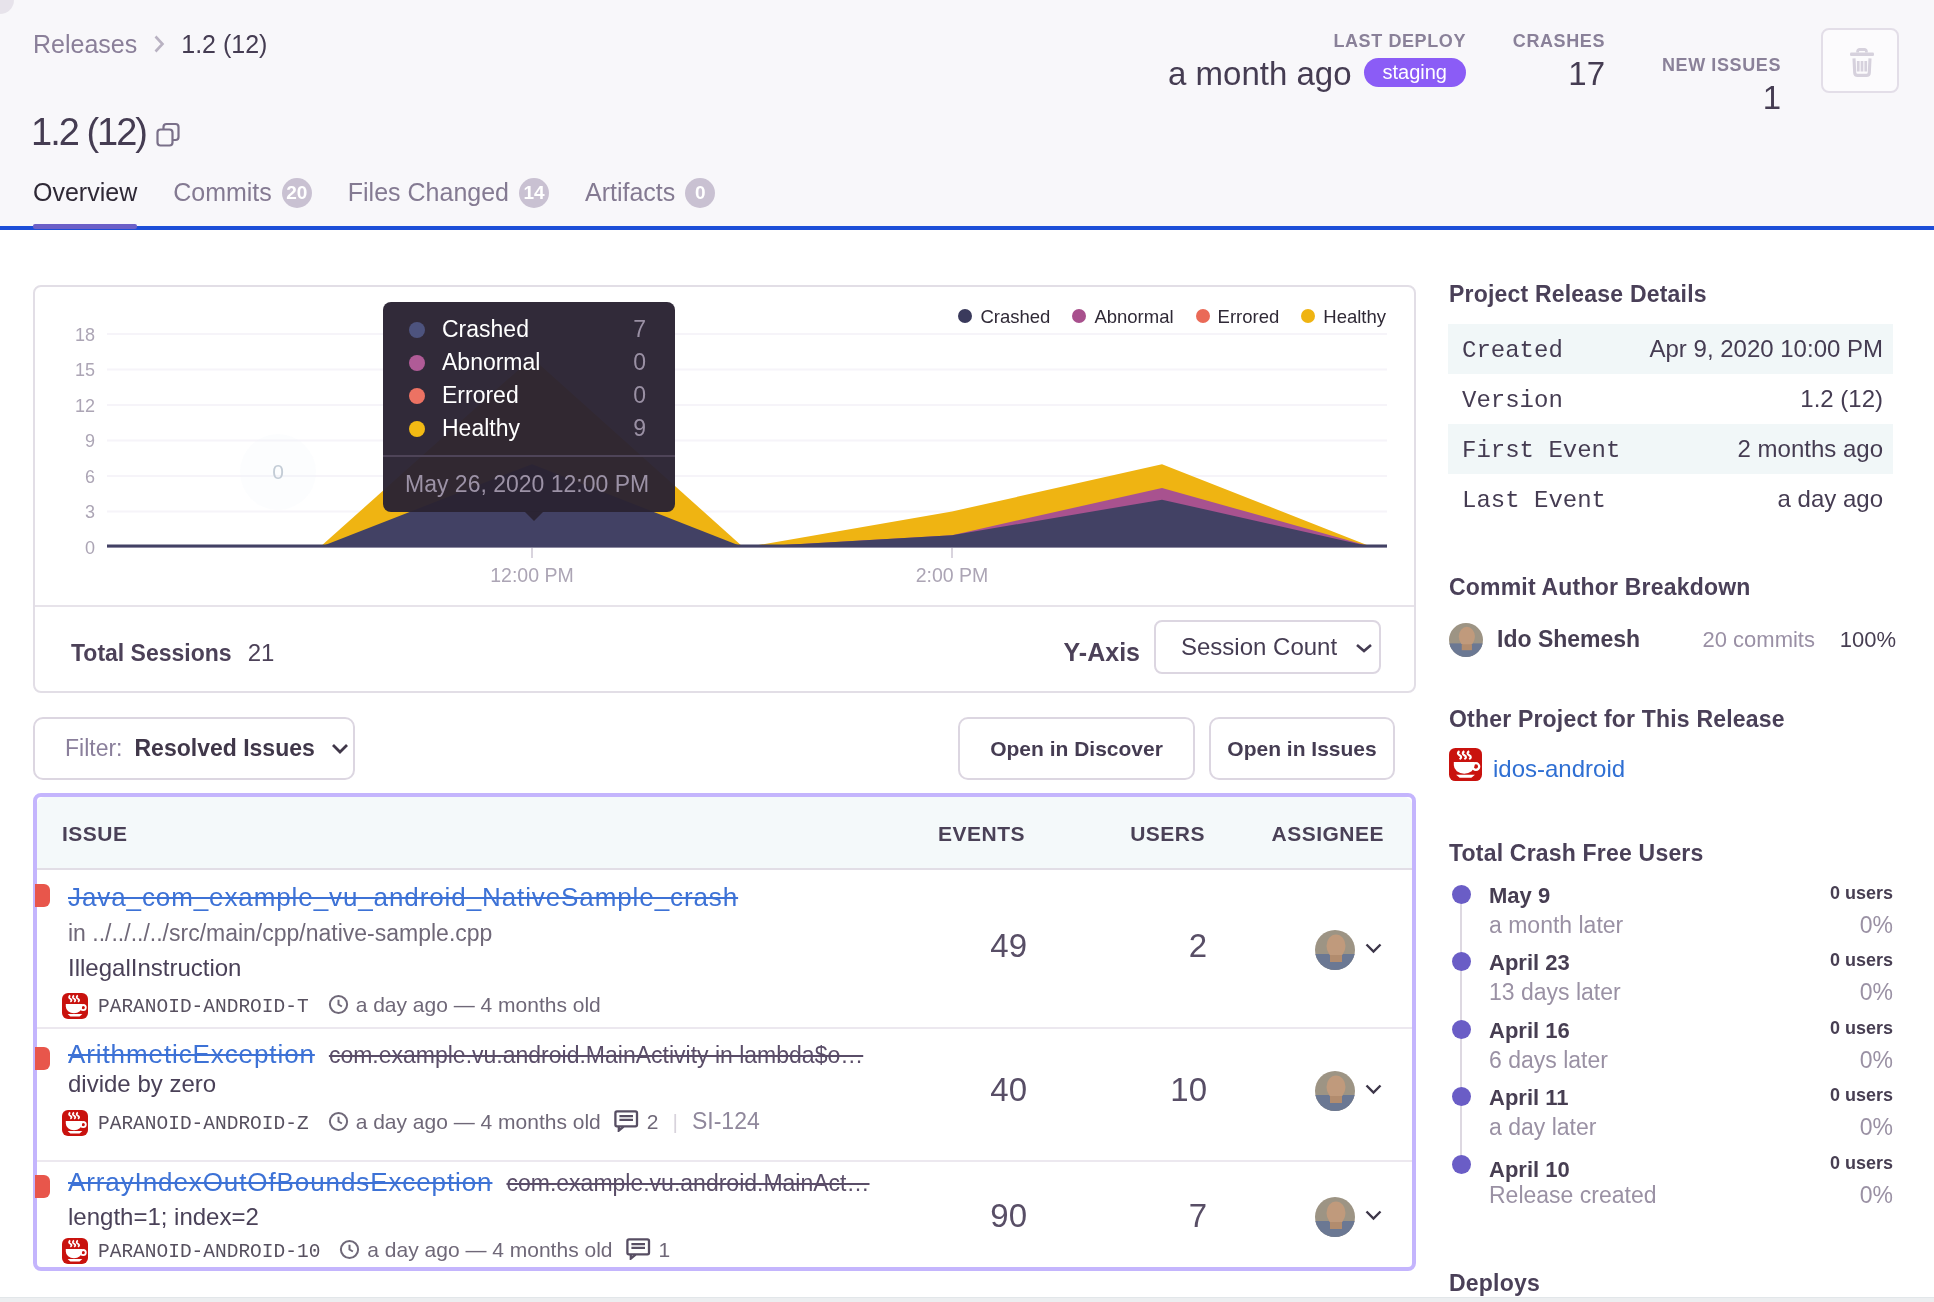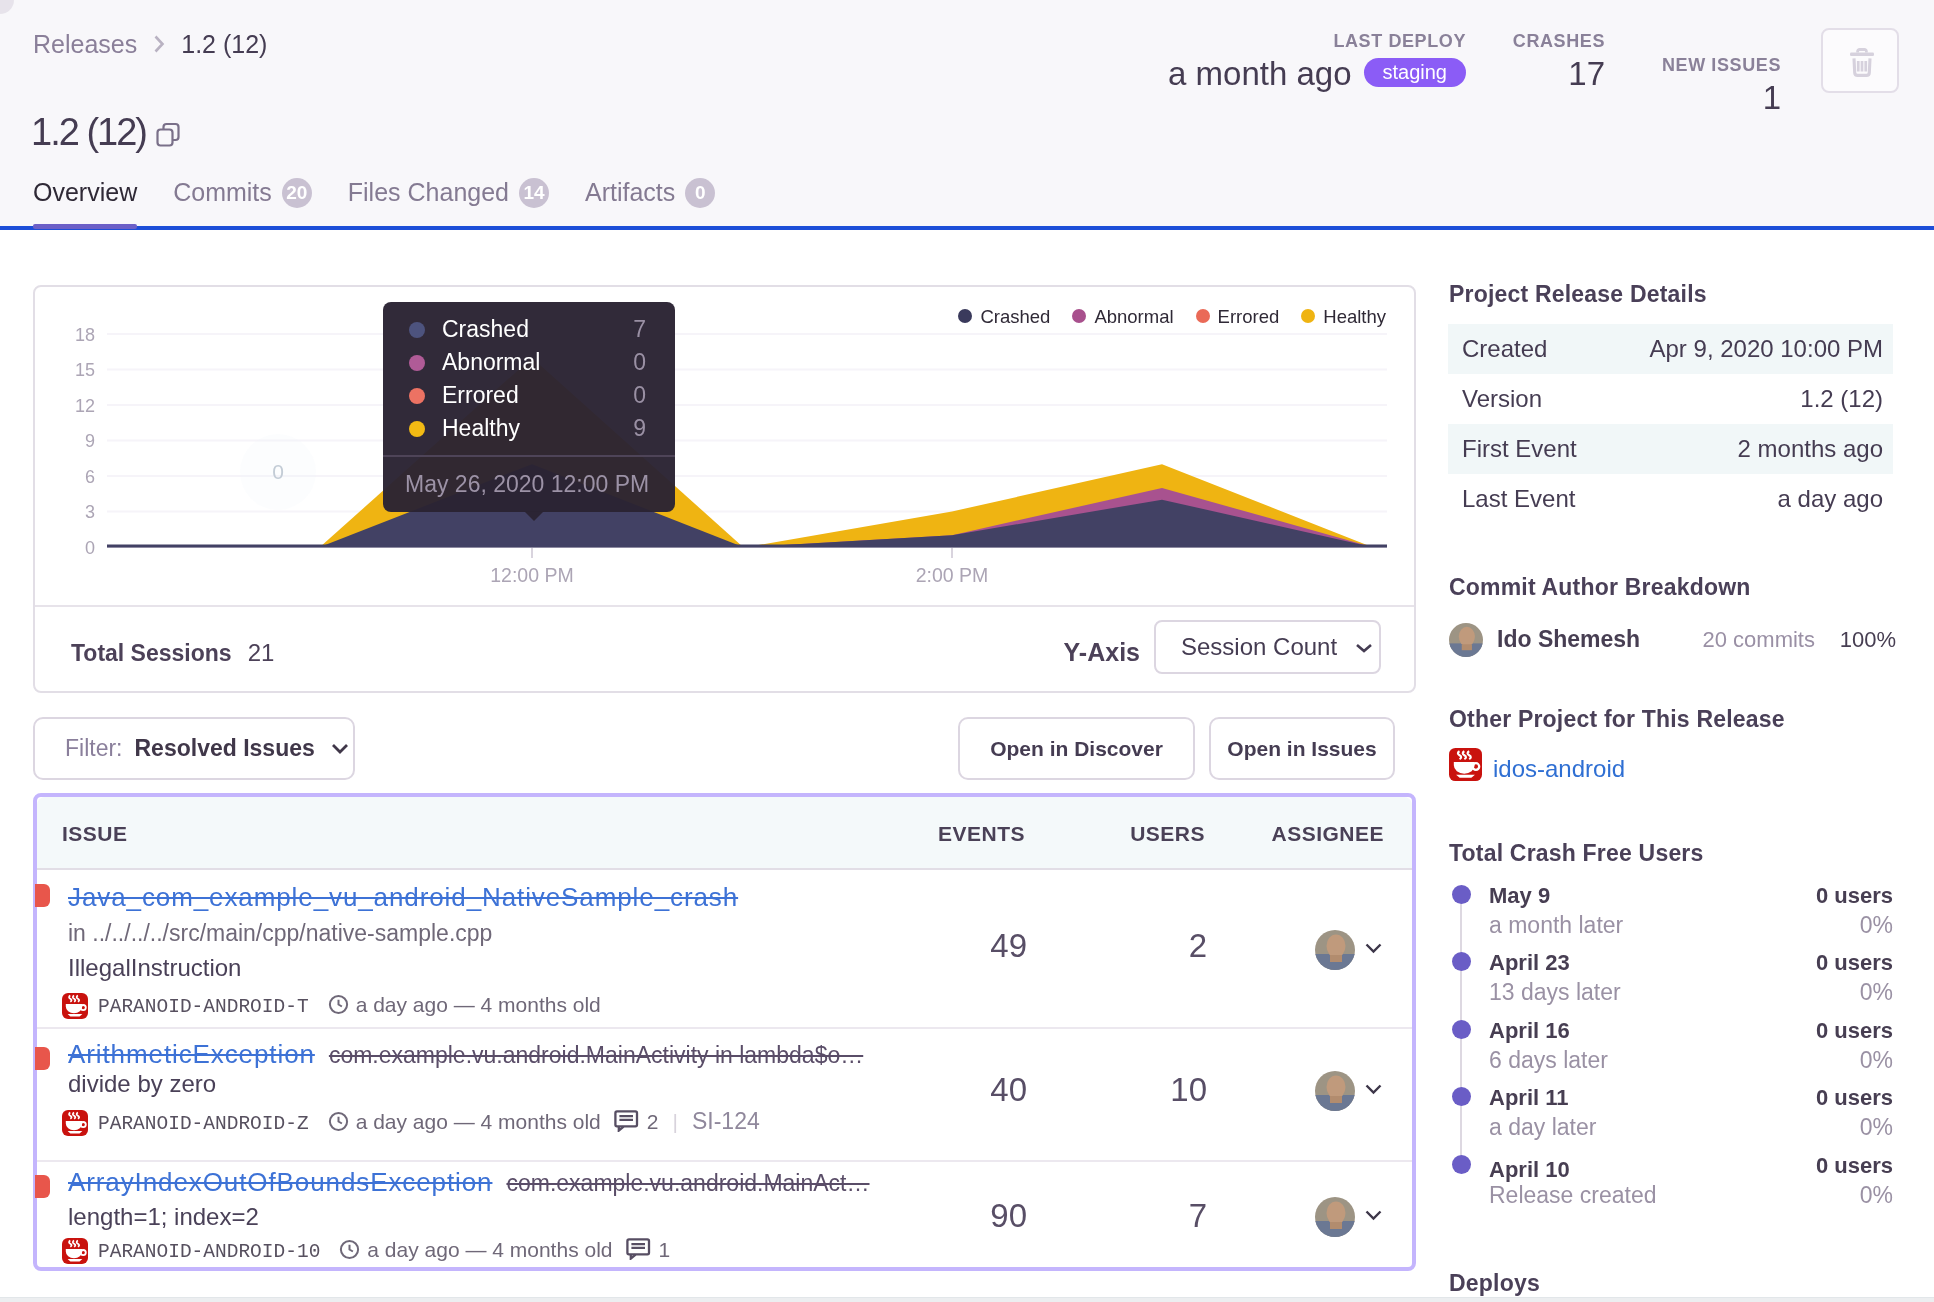--- a/index.html
+++ b/index.html
@@ -62,28 +62,28 @@
 .ititle a { color:#3d72d6; text-decoration:line-through; }
 .ititle .culprit { color:#5a4d68; text-decoration:line-through; margin-left:14px; font-size:23px; letter-spacing:0; }
 .isub { position:absolute; left:31px; font-size:23px; color:#6f6878; }
 .isub2 { position:absolute; left:31px; font-size:24px; color:#4a4158; }
 .imeta { position:absolute; left:25px; font-size:21px; color:#6f6878; }
 .imeta .mono { font-family:"Liberation Mono", monospace; font-size:19.5px; color:#57505f; }
 .num { position:absolute; font-size:33px; color:#584e66; text-align:right; width:100px; }
 
 .sideheading { position:absolute; left:1449px; font-size:23px; font-weight:bold; color:#4a4058; letter-spacing:0.2px; }
 .srow { position:absolute; left:1448px; width:445px; height:50px; font-size:24px; color:#453c52; line-height:50px; }
-.srow .lab { margin-left:14px; }
+.srow .lab { margin-left:14px;font-family:Liberation Mono, monospace; }
 .srow .val { position:absolute; right:10px; }
 .stripe { background:#f1f7f8; }
 .tl-dot { position:absolute; left:1452px; width:19px; height:19px; border-radius:50%; background:#6a5dc6; }
 #tl-line { position:absolute; left:1460px; top:894px; width:2px; height:270px; background:#ddd8e1; }
 .tl-title { position:absolute; left:1489px; font-size:22px; font-weight:bold; color:#473e52; }
 .tl-sub { position:absolute; left:1489px; font-size:23px; color:#9a91a4; }
-.tl-right { position:absolute; right:41px; font-size:22px; font-weight:bold; color:#473e52; }
+.tl-right { position:absolute; right:41px; font-size:18px; font-weight:bold; color:#473e52; }
 .tl-rsub { position:absolute; right:41px; font-size:23px; color:#9a91a4; }
 #author { position:absolute; left:1449px; top:620px; width:447px; height:40px; }
 #author .nm { position:absolute; left:48px; top:6px; font-size:23px; font-weight:bold; color:#473e52; }
 #author .cm { position:absolute; right:81px; top:7px; font-size:22px; color:#9a90a5; }
 #author .pc { position:absolute; right:0px; top:7px; font-size:22px; color:#473e52; }
 #otherproj { position:absolute; left:1449px; top:748px; }
 #otherproj a { position:absolute; left:44px; top:7px; font-size:24px; color:#2f6fd3; text-decoration:none; white-space:nowrap; }
 .avatar { border-radius:50%; overflow:hidden; display:inline-block; }
 .assignee-wrap { position:absolute; }
 .chev { position:absolute; }

